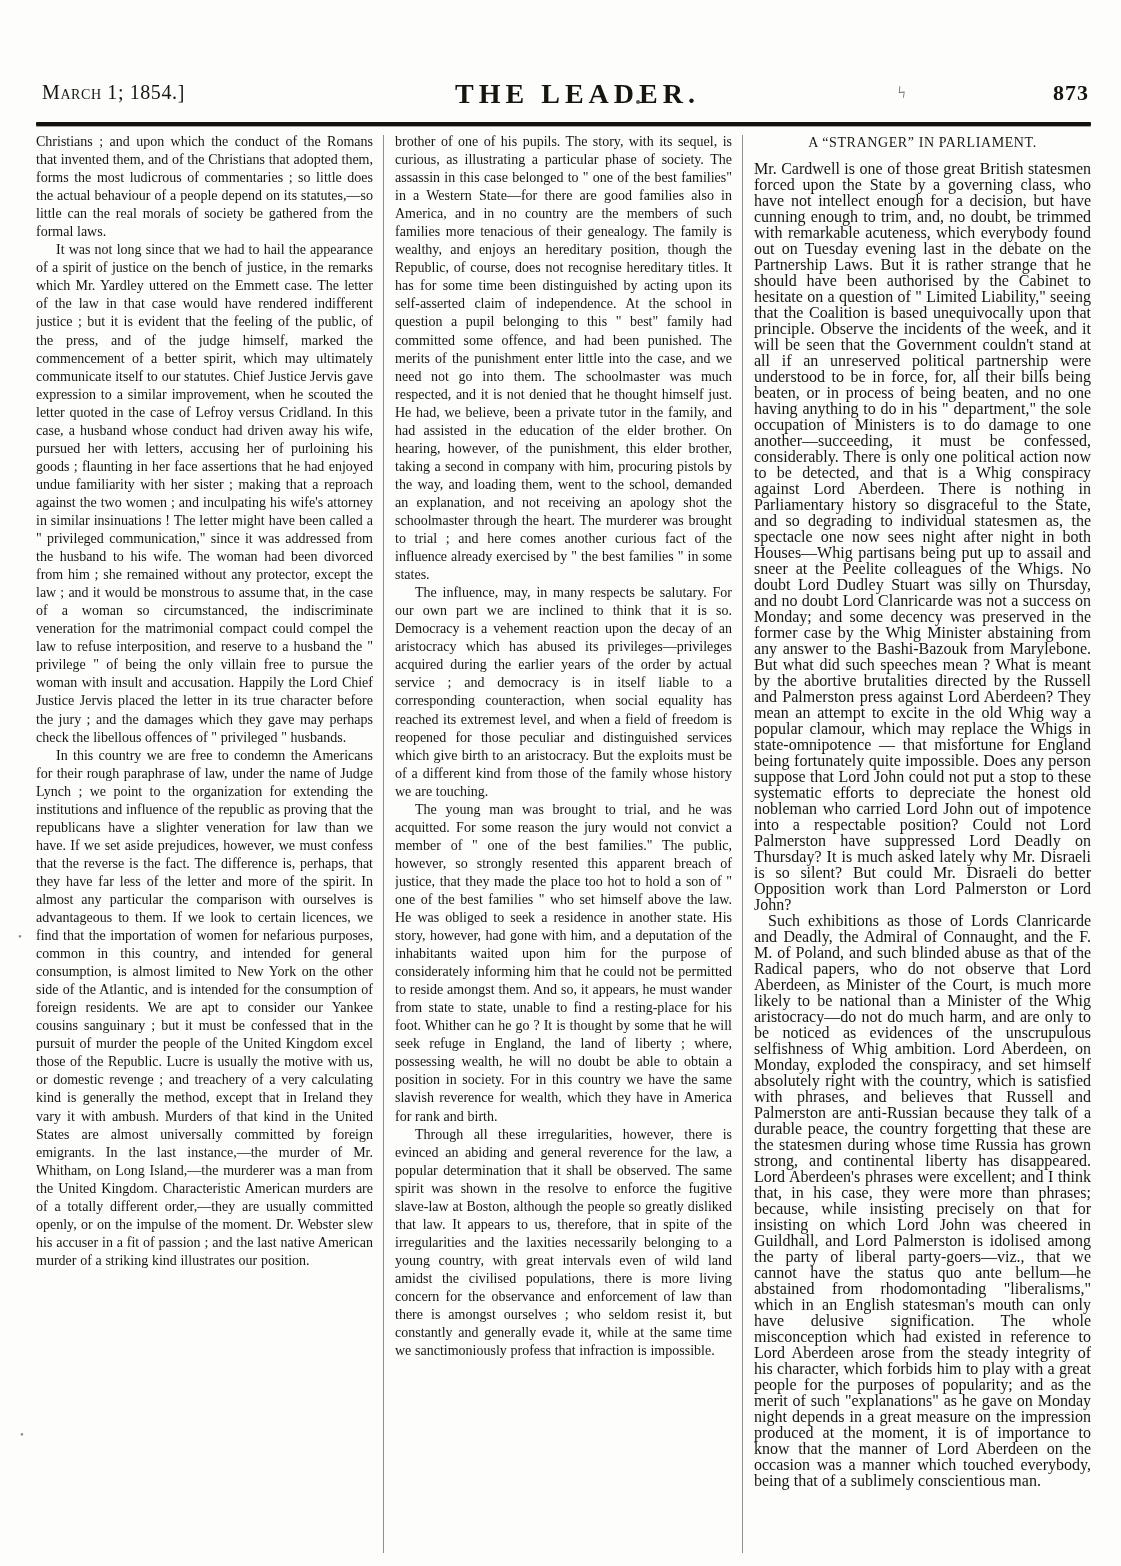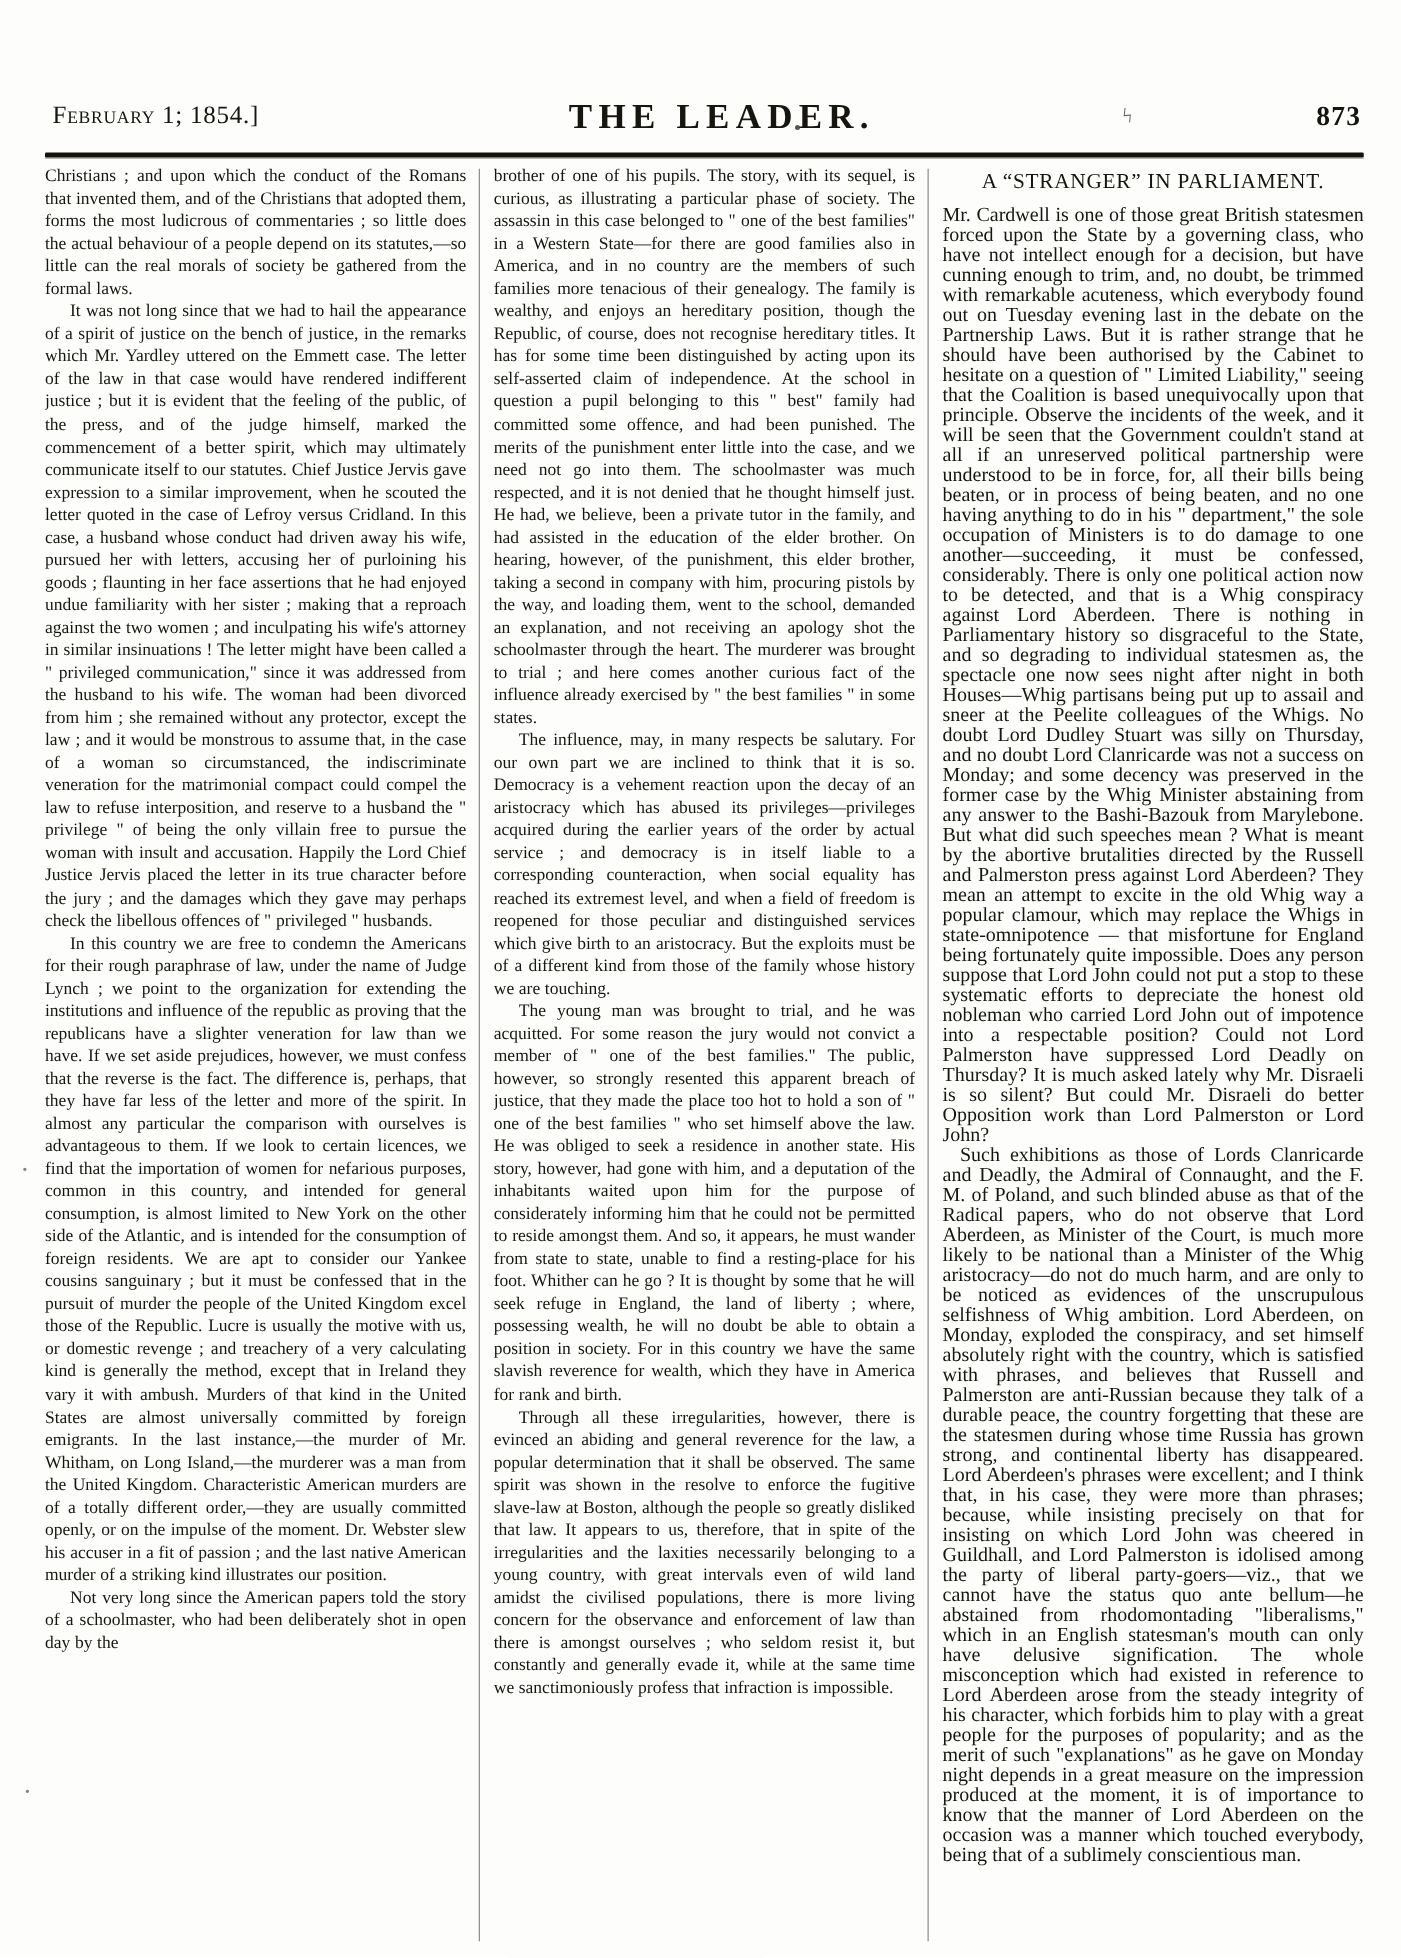--- a/index.html
+++ b/index.html
@@ -141,59 +141,58 @@
 
   .col-3 p {
     font-size: 16px;
     line-height: 16.0px;
     text-indent: 14px;
   }
   .col-3 p.noind { text-indent: 0; }
 
   .art-head {
     text-align: center;
-    font-size: 17px;
+    font-size: 14px;
     letter-spacing: 0.6px;
     font-variant: small-caps;
     margin: 2px 0 10px 0;
     white-space: nowrap;
   }
 
   .marg-mark {
     position: absolute;
     font-size: 11px;
     color: #6b6557;
     opacity: .8;
   }
 </style>
 </head>
 <body>
 
 <div class="page">
 
   <div class="masthead">
-    <div class="mh-date">February 1; 1854.]</div>
+    <div class="mh-date">March 1; 1854.]</div>
     <div class="mh-title">THE LEADER.</div>
     <div class="mh-dot"></div>
     <div class="mh-mark">ϟ</div>
     <div class="mh-page">873</div>
   </div>
 
   <div class="rule"></div>
 
   <div class="cols">
 
     <div class="divider div-1"></div>
     <div class="divider div-2"></div>
 
     <div class="col col-1">
       <p class="noind">Christians ; and upon which the conduct of the Romans that invented them, and of the Christians that adopted them, forms the most ludicrous of commentaries ; so little does the actual behaviour of a people depend on its statutes,—so little can the real morals of society be gathered from the formal laws.</p>
       <p>It was not long since that we had to hail the appearance of a spirit of justice on the bench of justice, in the remarks which Mr. Yardley uttered on the Emmett case. The letter of the law in that case would have rendered indifferent justice ; but it is evident that the feeling of the public, of the press, and of the judge himself, marked the commencement of a better spirit, which may ultimately communicate itself to our statutes. Chief Justice Jervis gave expression to a similar improvement, when he scouted the letter quoted in the case of Lefroy versus Cridland. In this case, a husband whose conduct had driven away his wife, pursued her with letters, accusing her of purloining his goods ; flaunting in her face assertions that he had enjoyed undue familiarity with her sister ; making that a reproach against the two women ; and inculpating his wife's attorney in similar insinuations ! The letter might have been called a " privileged communication," since it was addressed from the husband to his wife. The woman had been divorced from him ; she remained without any protector, except the law ; and it would be monstrous to assume that, in the case of a woman so circumstanced, the indiscriminate veneration for the matrimonial compact could compel the law to refuse interposition, and reserve to a husband the " privilege " of being the only villain free to pursue the woman with insult and accusation. Happily the Lord Chief Justice Jervis placed the letter in its true character before the jury ; and the damages which they gave may perhaps check the libellous offences of " privileged " husbands.</p>
       <p>In this country we are free to condemn the Americans for their rough paraphrase of law, under the name of Judge Lynch ; we point to the organization for extending the institutions and influence of the republic as proving that the republicans have a slighter veneration for law than we have. If we set aside prejudices, however, we must confess that the reverse is the fact. The difference is, perhaps, that they have far less of the letter and more of the spirit. In almost any particular the comparison with ourselves is advantageous to them. If we look to certain licences, we find that the importation of women for nefarious purposes, common in this country, and intended for general consumption, is almost limited to New York on the other side of the Atlantic, and is intended for the consumption of foreign residents. We are apt to consider our Yankee cousins sanguinary ; but it must be confessed that in the pursuit of murder the people of the United Kingdom excel those of the Republic. Lucre is usually the motive with us, or domestic revenge ; and treachery of a very calculating kind is generally the method, except that in Ireland they vary it with ambush. Murders of that kind in the United States are almost universally committed by foreign emigrants. In the last instance,—the murder of Mr. Whitham, on Long Island,—the murderer was a man from the United Kingdom. Characteristic American murders are of a totally different order,—they are usually committed openly, or on the impulse of the moment. Dr. Webster slew his accuser in a fit of passion ; and the last native American murder of a striking kind illustrates our position.</p>
-      <p>Not very long since the American papers told the story of a schoolmaster, who had been deliberately shot in open day by the</p>
     </div>
 
     <div class="col col-2">
       <p class="noind">brother of one of his pupils. The story, with its sequel, is curious, as illustrating a particular phase of society. The assassin in this case belonged to " one of the best families" in a Western State—for there are good families also in America, and in no country are the members of such families more tenacious of their genealogy. The family is wealthy, and enjoys an hereditary position, though the Republic, of course, does not recognise hereditary titles. It has for some time been distinguished by acting upon its self-asserted claim of independence. At the school in question a pupil belonging to this " best" family had committed some offence, and had been punished. The merits of the punishment enter little into the case, and we need not go into them. The schoolmaster was much respected, and it is not denied that he thought himself just. He had, we believe, been a private tutor in the family, and had assisted in the education of the elder brother. On hearing, however, of the punishment, this elder brother, taking a second in company with him, procuring pistols by the way, and loading them, went to the school, demanded an explanation, and not receiving an apology shot the schoolmaster through the heart. The murderer was brought to trial ; and here comes another curious fact of the influence already exercised by " the best families " in some states.</p>
       <p>The influence, may, in many respects be salutary. For our own part we are inclined to think that it is so. Democracy is a vehement reaction upon the decay of an aristocracy which has abused its privileges—privileges acquired during the earlier years of the order by actual service ; and democracy is in itself liable to a corresponding counteraction, when social equality has reached its extremest level, and when a field of freedom is reopened for those peculiar and distinguished services which give birth to an aristocracy. But the exploits must be of a different kind from those of the family whose history we are touching.</p>
       <p>The young man was brought to trial, and he was acquitted. For some reason the jury would not convict a member of " one of the best families." The public, however, so strongly resented this apparent breach of justice, that they made the place too hot to hold a son of " one of the best families " who set himself above the law. He was obliged to seek a residence in another state. His story, however, had gone with him, and a deputation of the inhabitants waited upon him for the purpose of considerately informing him that he could not be permitted to reside amongst them. And so, it appears, he must wander from state to state, unable to find a resting-place for his foot. Whither can he go ? It is thought by some that he will seek refuge in England, the land of liberty ; where, possessing wealth, he will no doubt be able to obtain a position in society. For in this country we have the same slavish reverence for wealth, which they have in America for rank and birth.</p>
       <p>Through all these irregularities, however, there is evinced an abiding and general reverence for the law, a popular determination that it shall be observed. The same spirit was shown in the resolve to enforce the fugitive slave-law at Boston, although the people so greatly disliked that law. It appears to us, therefore, that in spite of the irregularities and the laxities necessarily belonging to a young country, with great intervals even of wild land amidst the civilised populations, there is more living concern for the observance and enforcement of law than there is amongst ourselves ; who seldom resist it, but constantly and generally evade it, while at the same time we sanctimoniously profess that infraction is impossible.</p>
     </div>
 
     <div class="col col-3">

